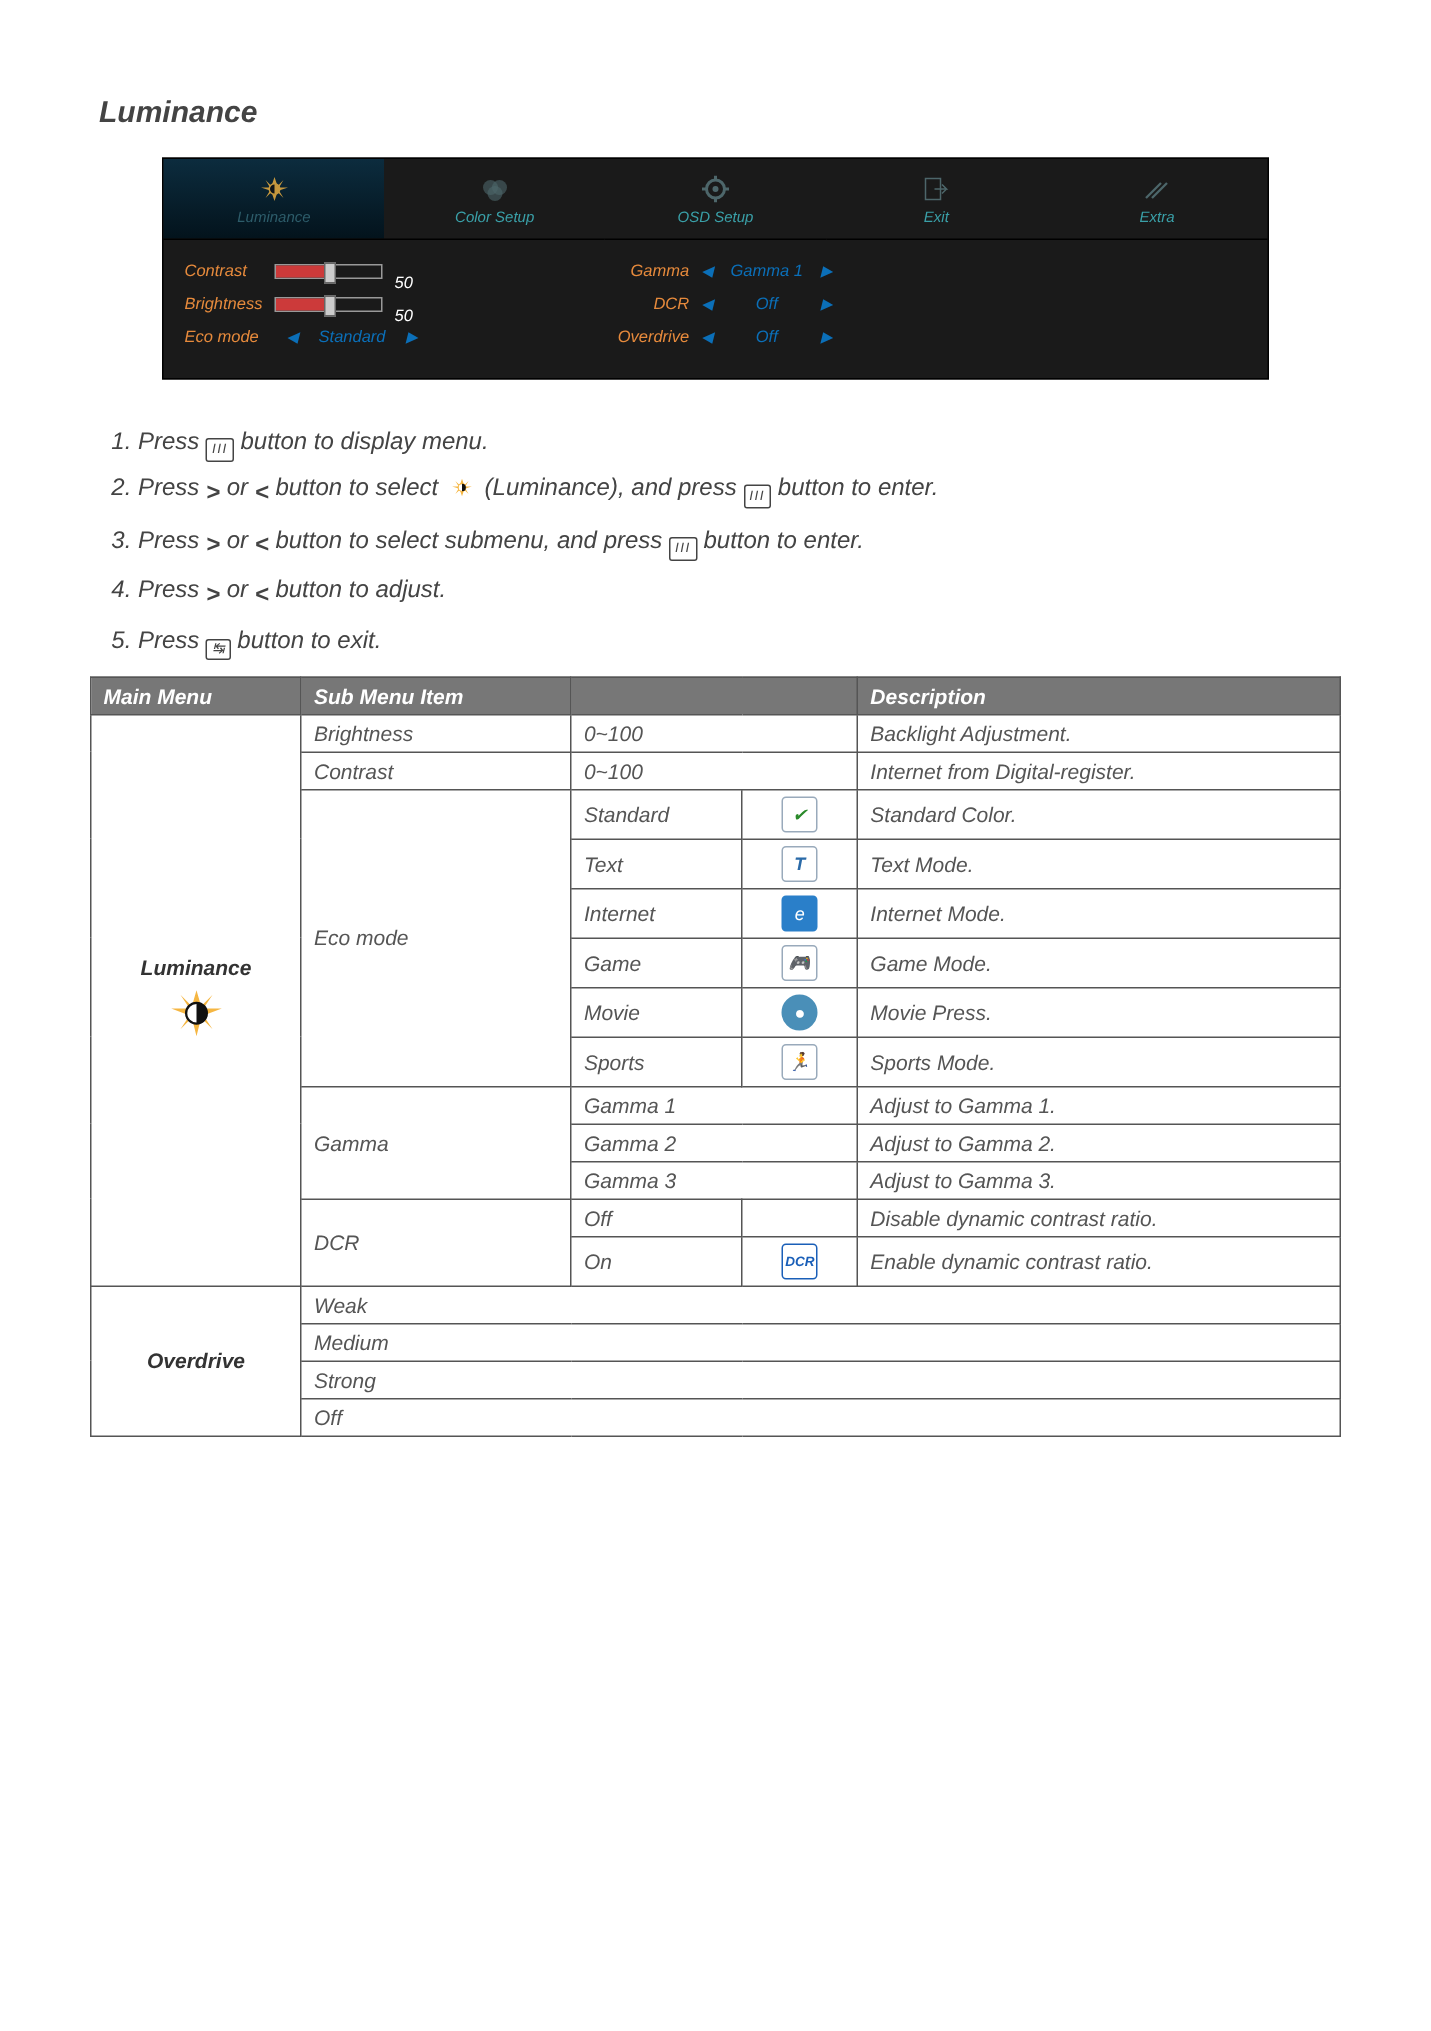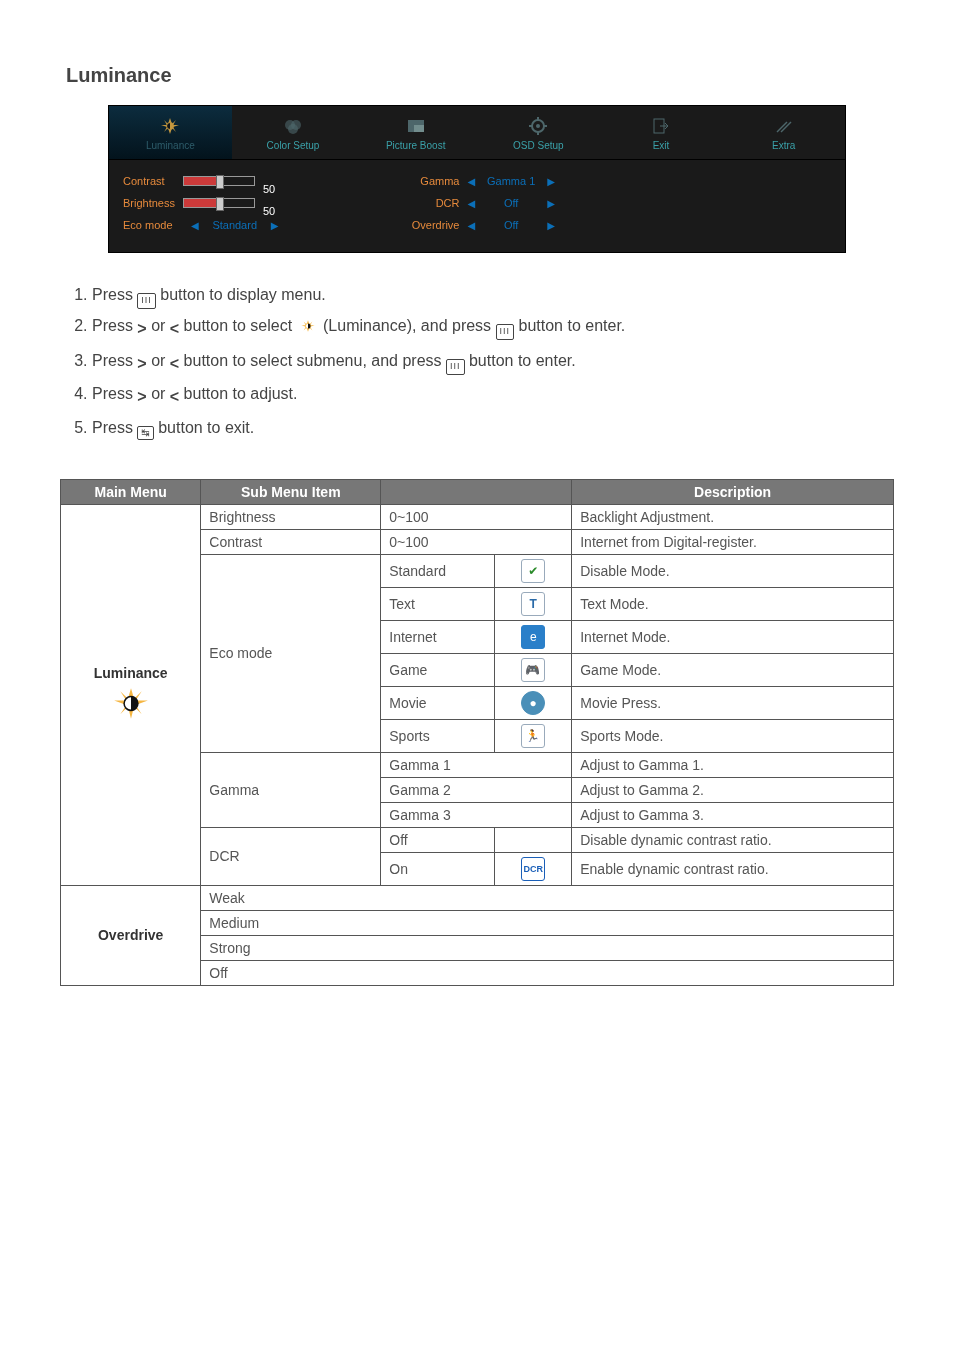--- a/index.html
+++ b/index.html
@@ -9,21 +9,21 @@
     --osd-bg:#1a1a1a;
     --osd-orange:#e68a3c;
     --osd-blue:#0b6fb8;
     --osd-teal:#3aa0a8;
     --osd-slider:#cc3a3a;
     --table-head:#777;
     --table-border:#555;
   }
   html,body{margin:0;padding:0;background:#fff;color:var(--text);
     font-family:"Segoe UI","Helvetica Neue",Arial,sans-serif;}
-  .page{width:var(--page-w);margin:0 auto;padding:64px 60px 40px;box-sizing:border-box;}
+  .page{width:var(--page-w);margin:0 auto;padding:64px 60px 40px;box-sizing:border-box;font-style:italic;}
   h2.section{font-weight:700;font-size:20px;margin:0 0 18px 6px;color:#444;}
   
   .osd{background:var(--osd-bg);margin:0 48px 28px;border:1px solid #000;
        font-size:11px;color:#ddd;}
   .osd-tabs{display:flex;}
   .osd-tab{flex:1;text-align:center;padding:10px 0 8px;position:relative;
            border-bottom:1px solid #000;}
   .osd-tab.active{background:linear-gradient(#0c2c3e,#03131c);}
   .osd-tab .tab-icon{height:20px;display:flex;align-items:center;justify-content:center;
                      margin-bottom:4px;opacity:.8;}
@@ -36,34 +36,34 @@
   .osd-row .slider{position:relative;width:70px;height:8px;border:1px solid #999;
                    background:#1a1a1a;margin-right:8px;}
   .osd-row .slider .fill{position:absolute;left:0;top:0;bottom:0;width:50%;
                          background:var(--osd-slider);}
   .osd-row .slider .thumb{position:absolute;left:50%;top:-2px;width:6px;height:12px;
                           background:#ccc;border:1px solid #666;transform:translateX(-3px);}
   .osd-row .val{width:22px;color:#fff;margin-top:16px;}
   .osd-row .sel-arrow{color:var(--osd-blue);padding:0 8px;font-size:10px;}
   .osd-row .sel-val{width:56px;text-align:center;color:var(--osd-blue);}
   
-  ol.instructions{margin:0 0 36px 6px;padding-left:26px;font-size:16px;line-height:1.8;
+  ol.instructions{margin:0 0 8px 6px;padding-left:26px;font-size:16px;line-height:1.8;
                   color:#444;}
   ol.instructions li{margin-bottom:2px;}
   .inline-icon{display:inline-block;vertical-align:-3px;}
   .icon-menu{border:1.5px solid #444;border-radius:2px;padding:0 3px;height:14px;
              line-height:12px;font-size:9px;letter-spacing:1px;}
   .icon-chevr{font-weight:700;}
   .icon-exit{border:1.5px solid #444;border-radius:2px;padding:1px 3px;font-size:10px;
              line-height:10px;}
   .lum-mini{display:inline-block;vertical-align:-4px;}
   
   table.ref{width:100%;border-collapse:collapse;font-size:14px;}
   table.ref th{background:var(--table-head);color:#fff;font-weight:700;
-               border:1px solid var(--table-border);padding:4px 8px;text-align:center;}
+               border:1px solid var(--table-border);padding:4px 8px;text-align:left;}
   table.ref td{border:1px solid var(--table-border);padding:4px 8px;vertical-align:middle;
                color:#555;font-weight:300;}
   table.ref td.main{font-weight:700;text-align:center;color:#333;}
   table.ref td.icon-cell{text-align:center;width:60px;}
   .mode-icon{display:inline-block;width:22px;height:22px;border:1px solid #9ab;
              border-radius:3px;font-size:12px;line-height:22px;text-align:center;}
   .lum-big svg{display:block;margin:4px auto 0;}
 </style>
 </head>
 <body>
@@ -89,29 +89,20 @@
       </div>
       <div class="osd-tab">
         <div class="tab-icon">
           <svg width="22" height="18" viewBox="0 0 22 18">
               <circle cx="8" cy="8" r="5" fill="#5a7a7f" opacity=".6"></circle>
               <circle cx="14" cy="8" r="5" fill="#5a7a7f" opacity=".6"></circle>
               <circle cx="11" cy="12" r="5" fill="#5a7a7f" opacity=".6"></circle>
             </svg>
         </div>
         <div class="tab-label">Color Setup</div>
-      </div>
-      <div class="osd-tab">
-        <div class="tab-icon">
-          <svg width="22" height="18" viewBox="0 0 22 18">
-              <rect x="3" y="3" width="16" height="12" fill="#5a7a7f"></rect>
-              <rect x="9" y="8" width="10" height="7" fill="#8aa"></rect>
-            </svg>
-        </div>
-        <div class="tab-label">Picture Boost</div>
       </div>
       <div class="osd-tab">
         <div class="tab-icon">
           <svg width="22" height="18" viewBox="0 0 22 18">
               <circle cx="11" cy="9" r="6" fill="none" stroke="#5a7a7f" stroke-width="2"></circle>
               <circle cx="11" cy="9" r="2" fill="#5a7a7f"></circle>
               <g stroke="#5a7a7f" stroke-width="2">
                 <line x1="11" y1="0" x2="11" y2="3"></line>
                 <line x1="11" y1="15" x2="11" y2="18"></line>
                 <line x1="2" y1="9" x2="5" y2="9"></line>
@@ -273,21 +264,21 @@
         <td>Contrast</td>
         <td colspan="2">0~100</td>
         <td>Internet from Digital-register.</td>
       </tr>
 
       <tr>
         <td rowspan="6">Eco mode</td>
         <td>Standard</td>
         <td class="icon-cell">
           <span class="mode-icon" style="color:#2a8a2a;">✔</span></td>
-        <td>Disable Mode.</td>
+        <td>Standard Color.</td>
       </tr>
       <tr>
         <td>Text</td>
         <td class="icon-cell"><span class="mode-icon" style="color:#2a6aa8;font-weight:700;">T</span></td>
         <td>Text Mode.</td>
       </tr>
       <tr>
         <td>Internet</td>
         <td class="icon-cell"><span class="mode-icon" style="background:#2a7fc9;color:#fff;border-color:#2a7fc9;">e</span></td>
         <td>Internet Mode.</td>

